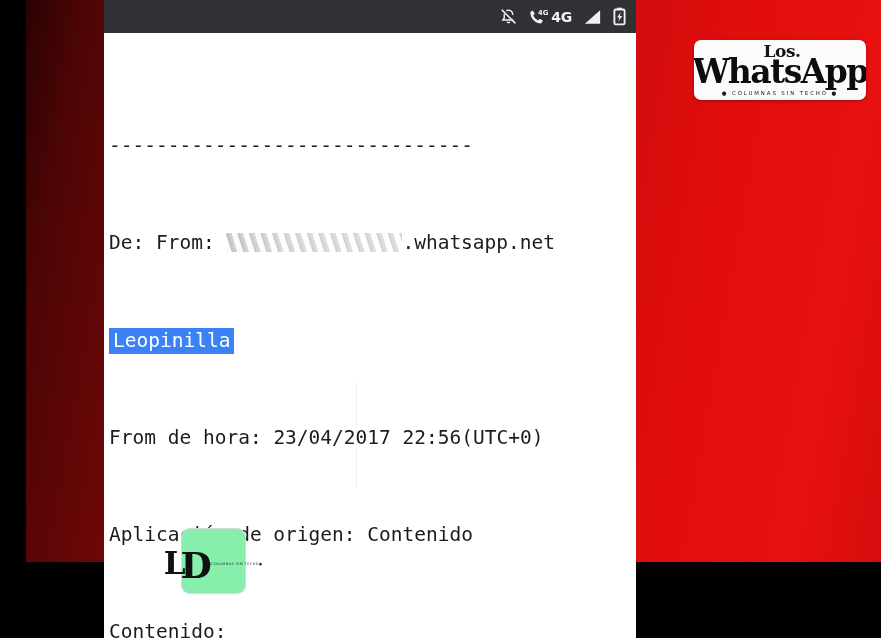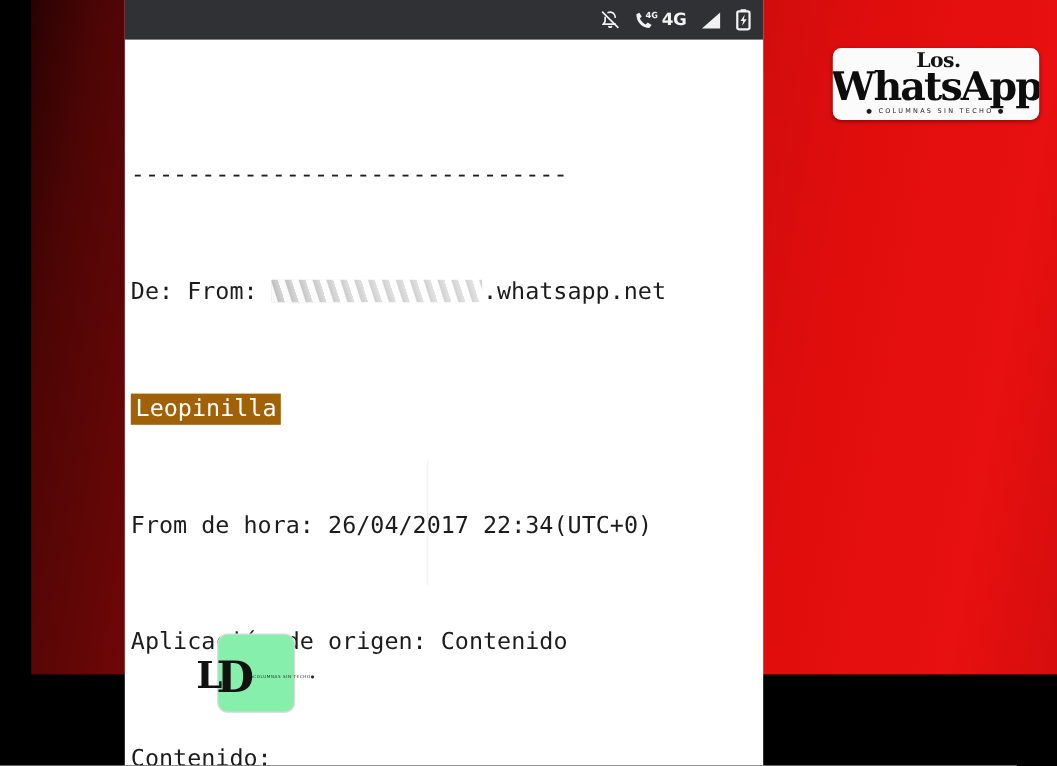--- a/index.html
+++ b/index.html
@@ -38,21 +38,21 @@
     padding:4px 0 0 0;
     font-family:"DejaVu Sans Mono","Liberation Mono",monospace;
     font-size:19.5px;
     line-height:24.3px;
     color:#1c1c1c;
     white-space:pre;
   }
   .line{padding-left:5px;height:24.3px;}
   .sep{letter-spacing:0px;color:#1e1e1e;}
   .inv{
-    background:#a16207;color:#ffffff;
+    background:#3b82f6;color:#ffffff;
     padding:1px 4px 2px 4px;
     box-decoration-break:clone;-webkit-box-decoration-break:clone;
   }
   .redact{
     display:inline-block;
     width:176px;height:19px;
     vertical-align:-3px;
     background:
       repeating-linear-gradient(72deg,
         rgba(255,255,255,.95) 0px,rgba(255,255,255,.95) 5px,
@@ -150,21 +150,21 @@
 
     <div id="report">
 
       
       <div class="line sep">-------------------------------</div>
 
       <div class="line"><span>De: From:</span><span>&nbsp;</span><span class="redact"></span><span>.whatsapp.net</span></div>
 
       <div class="line"><span class="inv">Leopinilla</span></div>
 
-      <div class="line"><span>From de hora:</span><span>&nbsp;</span><span>26/04/2017 22:34(UTC+0)</span></div>
+      <div class="line"><span>From de hora:</span><span>&nbsp;</span><span>23/04/2017 22:56(UTC+0)</span></div>
 
       <div class="line"><span>Aplicación de origen:</span><span>&nbsp;</span><span>Contenido</span></div>
 
       <div class="line">Contenido:</div>
 
       
 
       
       
 

